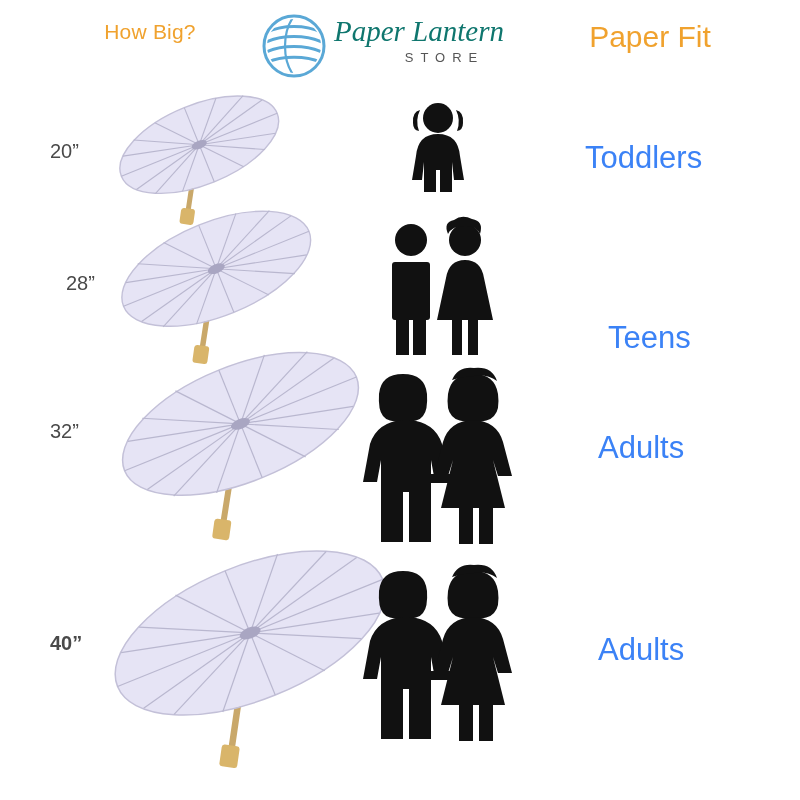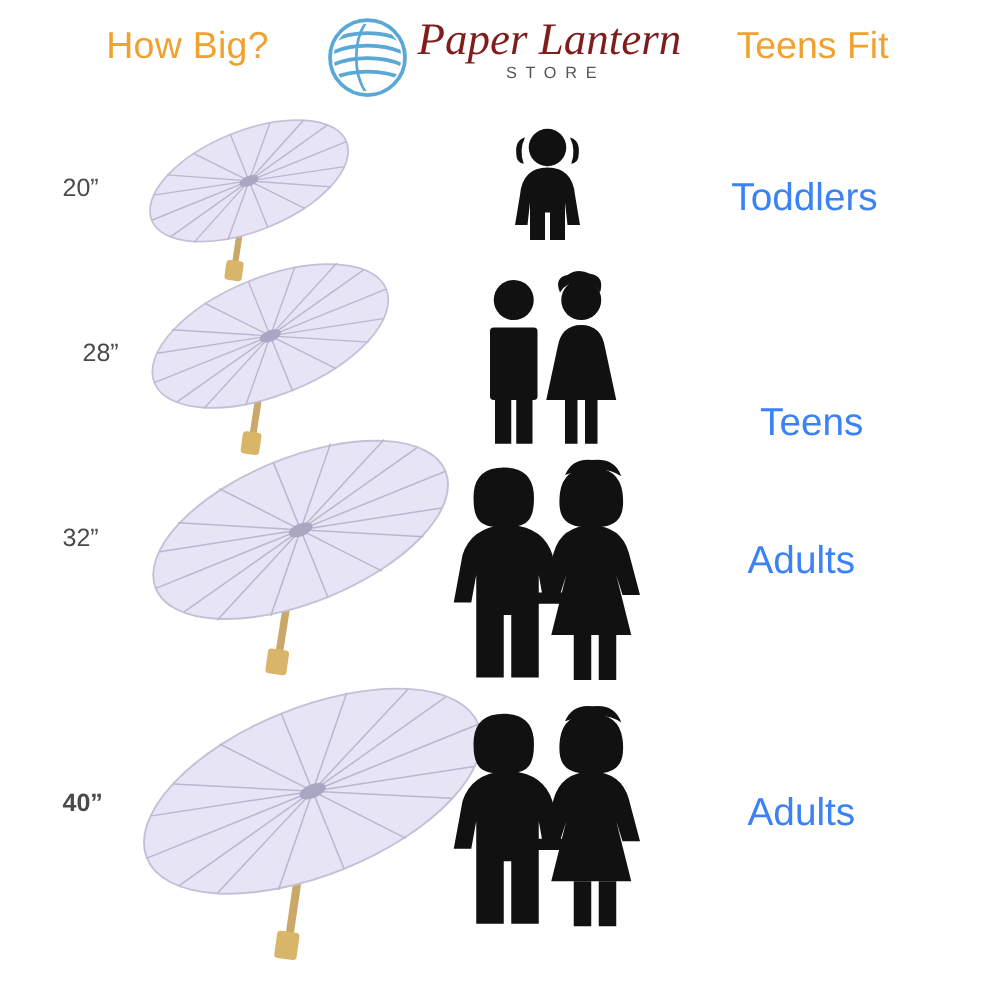--- a/index.html
+++ b/index.html
@@ -9,21 +9,21 @@
     font-family:"Liberation Sans", sans-serif;
     overflow:hidden;
     position:relative;
   }
   .stage{position:relative;width:800px;height:800px;}
 
   
   .hdr-left{
     position:absolute; left:0; top:20px; width:300px;
     text-align:center;
-    font-size:30px; color:#f0a22e; font-weight:400;
+    font-size:21px; color:#f0a22e; font-weight:400;
     letter-spacing:.2px;
   }
   .hdr-right{
     position:absolute; right:0; top:20px; width:300px;
     text-align:center;
     font-size:30px; color:#f0a22e; font-weight:400;
   }
 
   
   .logo{
@@ -31,21 +31,21 @@
     width:290px; height:78px;
   }
   .logo-mark{
     position:absolute; left:0; top:4px; width:64px; height:64px;
   }
   .logo-text{
     position:absolute; left:72px; top:4px; width:215px;
   }
   .logo-word{
     font-family:"Liberation Serif", serif;
-    font-size:36px; color:#7f1d1d; font-style:italic;
+    font-size:29px; color:#0f766e; font-style:italic;
     line-height:34px; white-space:nowrap;
   }
   .logo-sub{
     font-family:"Liberation Sans", sans-serif;
     font-size:13px; color:#555; letter-spacing:7px;
     text-align:center; padding-left:6px; margin-top:2px;
   }
 
   
   .row{position:absolute; left:0; width:800px;}
@@ -64,21 +64,21 @@
   .people{position:absolute;}
 
   svg{display:block; overflow:visible;}
 </style>
 </head>
 <body>
 
 <div class="stage">
 
   <div class="hdr-left">How Big?</div>
-  <div class="hdr-right">Teens Fit</div>
+  <div class="hdr-right">Paper Fit</div>
 
   <div class="logo">
     <div class="logo-mark">
       <svg width="64" height="64" viewBox="0 0 64 64">
         <circle cx="32" cy="32" r="30" fill="none" stroke="#5aa8d6" stroke-width="3"></circle>
         <clipPath id="cl">
             <circle cx="32" cy="32" r="27"></circle>
           </clipPath>
         <g clip-path="url(#cl)" fill="none" stroke="#5aa8d6" stroke-width="3" stroke-linecap="round">
           <path d="M2 20 C 18 10, 46 10, 62 20"></path>

